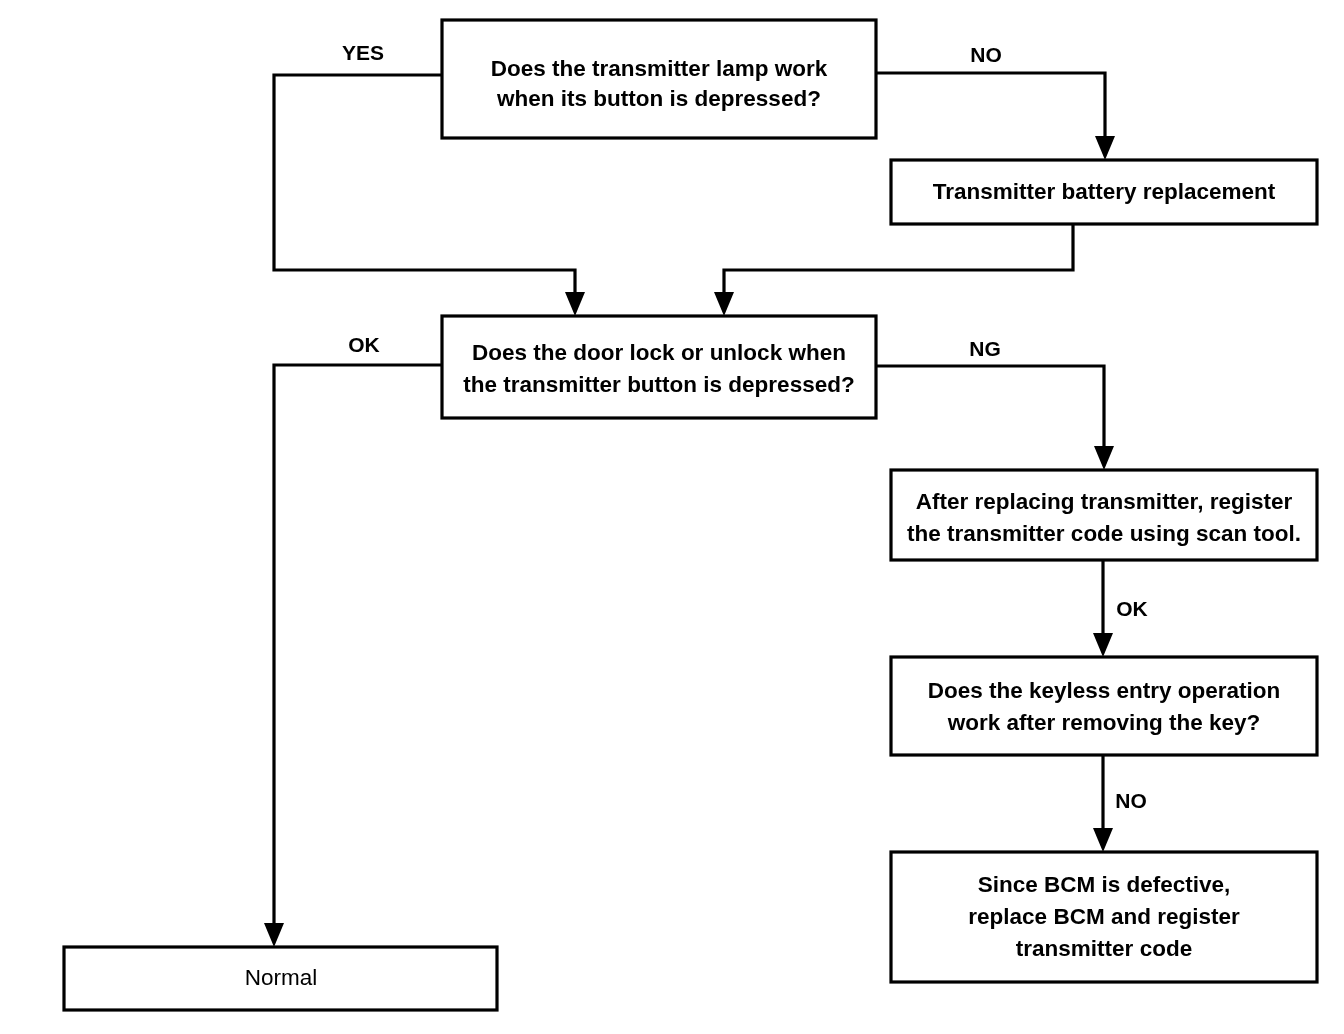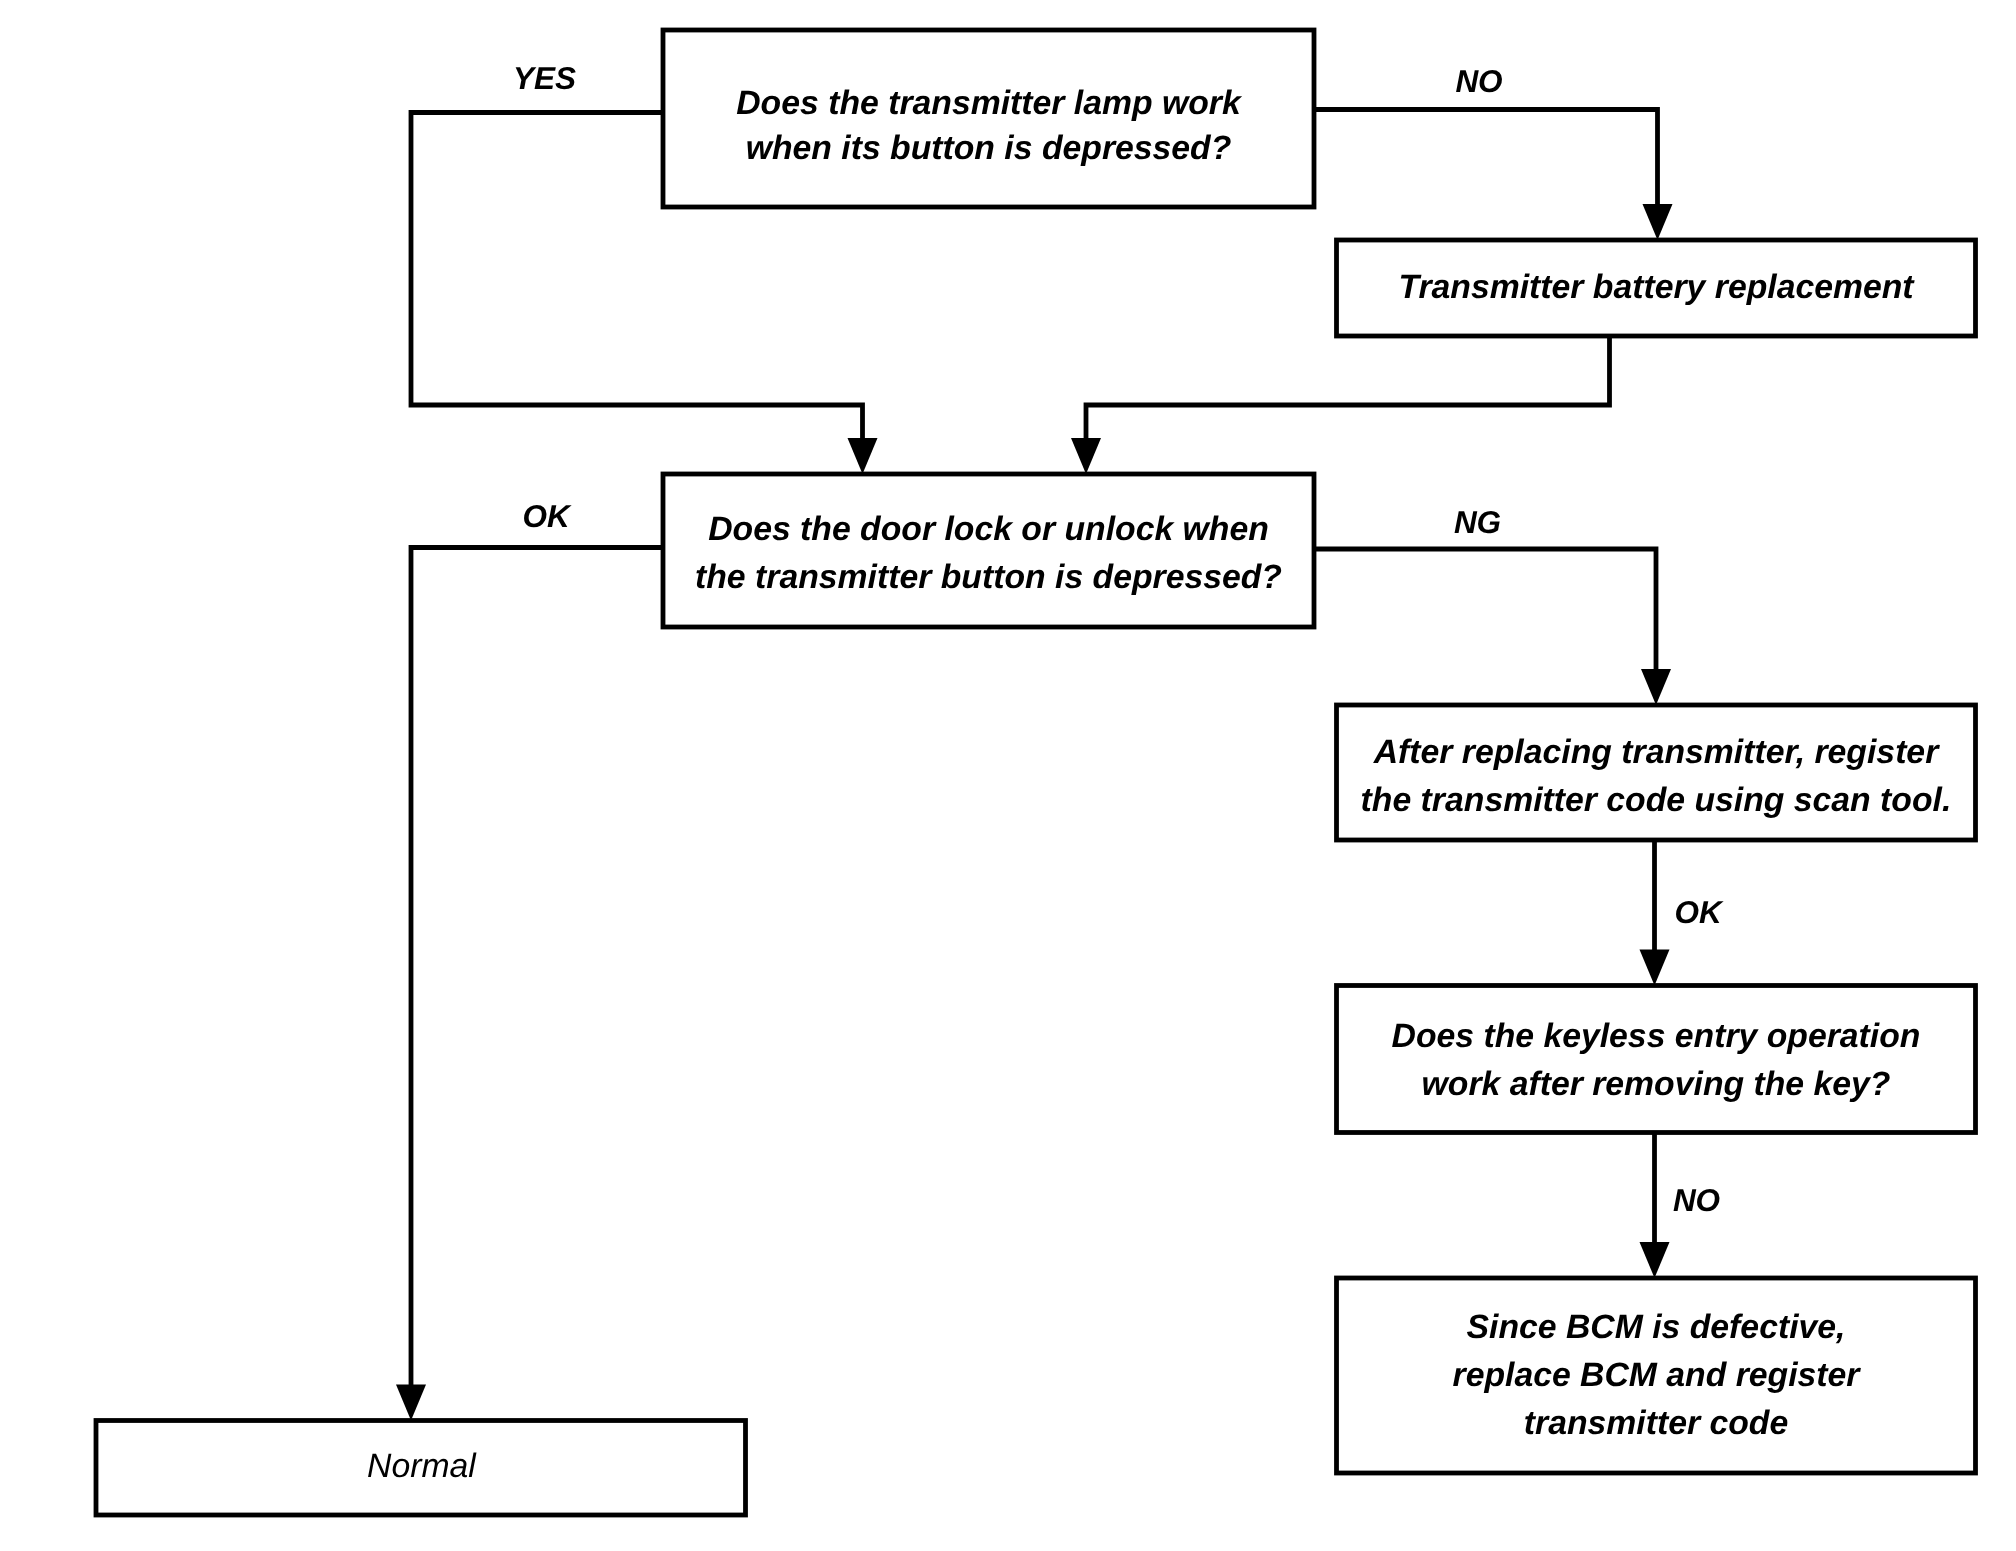--- a/index.html
+++ b/index.html
@@ -6,21 +6,20 @@
     margin: 0;
     padding: 0;
     background: #ffffff;
   }
   #canvas-wrap {
     position: relative;
     width: 1344px;
     height: 1034px;
     background: #ffffff;
     overflow: hidden;
-    font-style: italic;
   }
   svg#flow {
     position: absolute;
     top: 0;
     left: 0;
     width: 1344px;
     height: 1034px;
   }
   .node-rect {
     fill: #ffffff;

